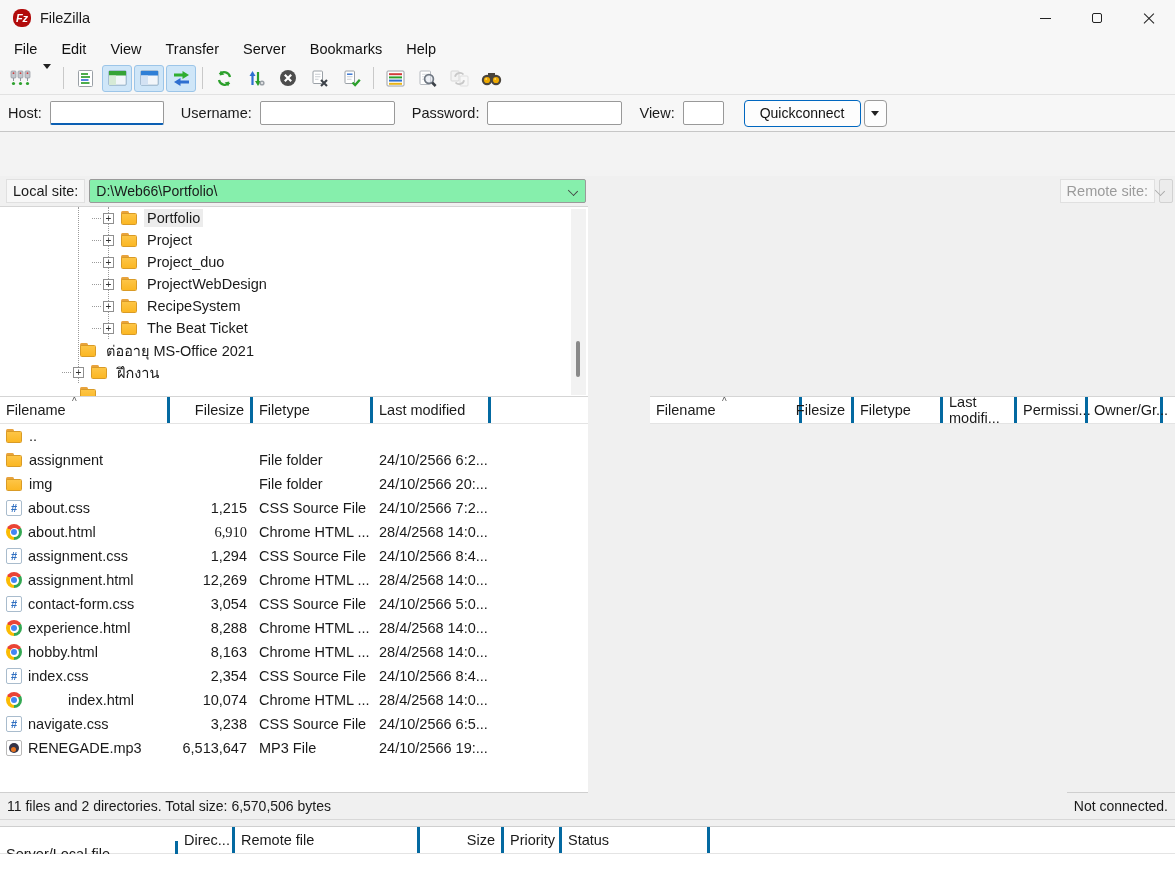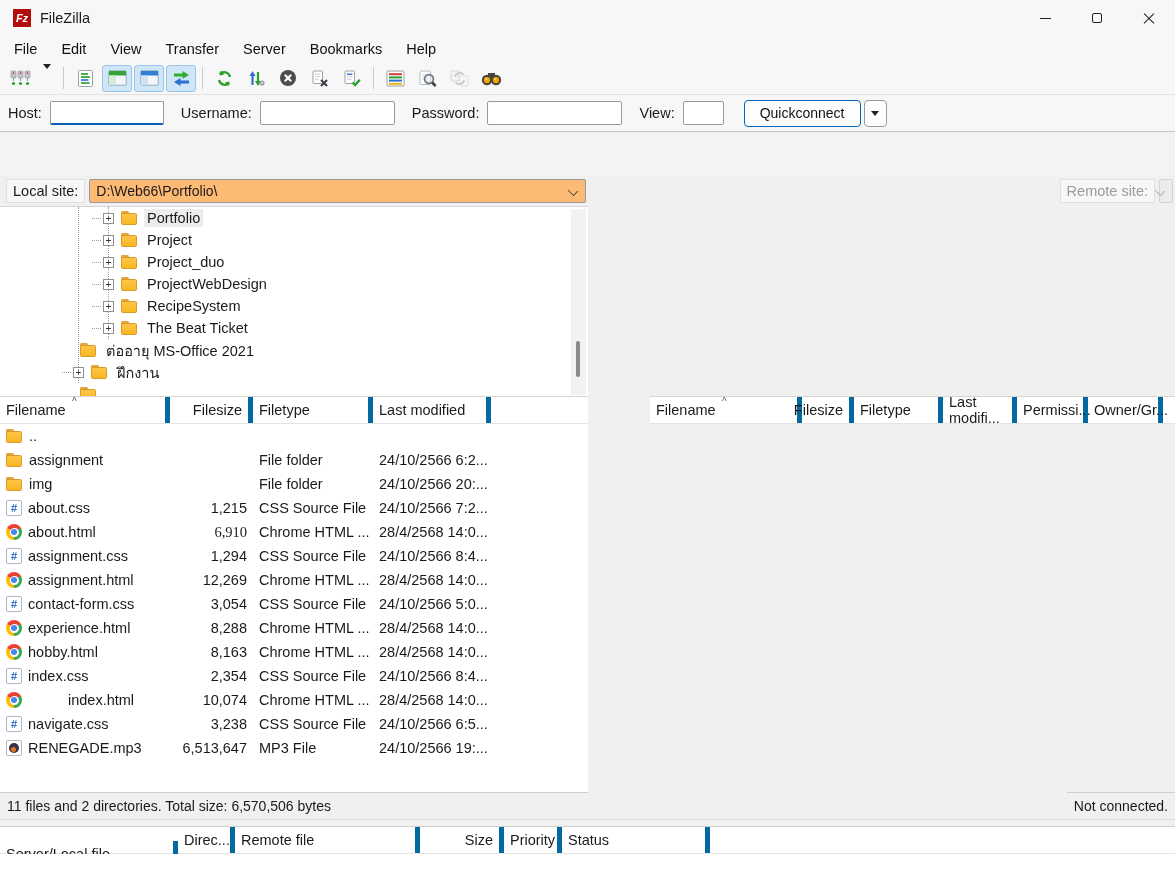--- a/index.html
+++ b/index.html
@@ -2,21 +2,21 @@
 <html><head>
 <meta charset="utf-8">
 <style>
   * { margin:0; padding:0; box-sizing:border-box; }
   html,body { background:#fff; }
   body { font-family:"Liberation Sans", sans-serif; color:#1a1a1a; }
   .window { position:relative; width:1175px; height:872px; background:#f3f3f3; overflow:hidden; }
 
   
   .titlebar { height:36px; background:#f7f7f7; display:flex; align-items:center; position:relative; }
-  .app-icon { width:18px; height:18px; margin-left:13px; background:#b20c0c; border-radius:1px;
+  .app-icon { width:18px; height:18px; margin-left:13px; background:#b20c0c; border-radius:8px;
               color:#fff; font-size:11px; font-weight:bold; font-style:italic;
               display:flex; align-items:center; justify-content:center; }
   .app-title { margin-left:9px; font-size:14.5px; }
   .win-controls { position:absolute; right:0; top:0; height:36px; display:flex; }
   .win-btn { width:52px; height:36px; display:flex; align-items:center; justify-content:center; }
   .glyph-min { width:11px; height:1px; background:#222; }
   .glyph-max { width:10px; height:10px; border:1.2px solid #222; border-radius:2px; }
   .glyph-close { position:relative; width:12px; height:12px; }
   .glyph-close::before,.glyph-close::after { content:""; position:absolute; left:-1px; top:5.5px; width:14px; height:1.2px; background:#222; }
   .glyph-close::before { transform:rotate(45deg); }
@@ -49,21 +49,21 @@
 
   
   .main { display:flex; height:643px; background:#f0f0f0;margin-top:44px; }
   .pane { display:flex; flex-direction:column; }
   .pane.local { width:588px; }
   .pane-gap { width:5px; background:#f0f0f0; }
   .pane.remote { flex:1;align-items:flex-end; }
 
   .sitebar { height:30px; display:flex; align-items:center; background:#f0f0f0; padding:0 2px 0 6px; }
   .sitebar .lbl { font-size:14.5px; margin-right:7px; white-space:nowrap; }
-  .combo { flex:1; height:24px; background:#fdba74; border:1px solid #9a9a9a; border-radius:2px; display:flex; align-items:center; padding:0 6px; font-size:14px; position:relative; }
+  .combo { flex:1; height:24px; background:#86efac; border:1px solid #9a9a9a; border-radius:2px; display:flex; align-items:center; padding:0 6px; font-size:14px; position:relative; }
   .combo .chev { position:absolute; right:8px; top:7px; width:8px; height:8px; border-right:1.4px solid #444; border-bottom:1.4px solid #444; transform:rotate(45deg) scale(1,.8); transform-origin:center; }
   .combo.disabled { background:#ececec; border-color:#d2d2d2; }
   .combo.disabled .chev { border-color:#aaa; }
   .lbl.disabled { color:#9b9b9b; }
   .sitebar .lblbox { border:1px solid #e0e0e0; background:#f7f7f7; padding:3px 6px; margin-right:4px; font-size:14.5px; white-space:nowrap; }
 
   .treebox { height:190px; background:#fff; border-top:1px solid #d5d5d5; position:relative; overflow:hidden; }
   .tree-row { height:22px; display:flex; align-items:center; font-size:14.5px; white-space:nowrap; position:relative; }
   .expander { width:11px; height:11px; border:1px solid #8f8f8f; background:#fff; font-size:10px; line-height:9px; text-align:center; color:#333; margin-right:7px; flex:none; }
   .exp-space { width:18px; flex:none; }
@@ -81,21 +81,21 @@
   .ic-css { border:1px solid #a9bccd; background:#fff; border-radius:2px; display:flex; align-items:center; justify-content:center;
             color:#2f6fc1; font-weight:bold; font-size:11px; }
   .ic-html { border-radius:50%; background:conic-gradient(from -60deg,#ea4335 0 33%,#34a853 0 66%,#fbbc05 0 100%); }
   .ic-html::before { content:""; position:absolute; inset:3.5px; background:#fff; border-radius:50%; }
   .ic-html::after { content:""; position:absolute; inset:5px; background:#4285f4; border-radius:50%; }
   .ic-mp3 { border:1px solid #b9b9b9; background:#fff; border-radius:2px; }
   .ic-mp3::before { content:""; position:absolute; inset:2px; background:#343447; border-radius:50%; }
   .ic-mp3::after { content:""; position:absolute; left:4px; top:6px; width:5px; height:5px; background:#e8731e; border-radius:50%; }
 
   .listhdr { height:28px; background:#fff; border-top:1px solid #d5d5d5; border-bottom:1px solid #e4e4e4; display:flex; align-items:center; font-size:14.5px; }
-  .hcell { height:100%; display:flex; align-items:center; padding:0 6px; border-right:5px solid #0369a1; flex:none; position:relative; }
+  .hcell { height:100%; display:flex; align-items:center; padding:0 6px; border-right:3px solid #0369a1; flex:none; position:relative; }
   .hcell.right { justify-content:flex-end; }
   .hcell.fill { flex:1; border-right:none; }
   .sortmark { position:absolute; top:-1px; left:72px; font-size:10px; color:#555; }
 
   .listbody { flex:1; background:#fff; position:relative; overflow:hidden; }
   .lrow { height:24px; display:flex; align-items:center; font-size:14.5px; }
   .lcell { padding:0 6px; flex:none; display:flex; align-items:center; overflow:hidden; white-space:nowrap; }
   .lcell.right { justify-content:flex-end; }
   .empty-msg { position:absolute; top:38px; left:0; right:0; text-align:center; font-size:14.5px; color:#000; }
 

